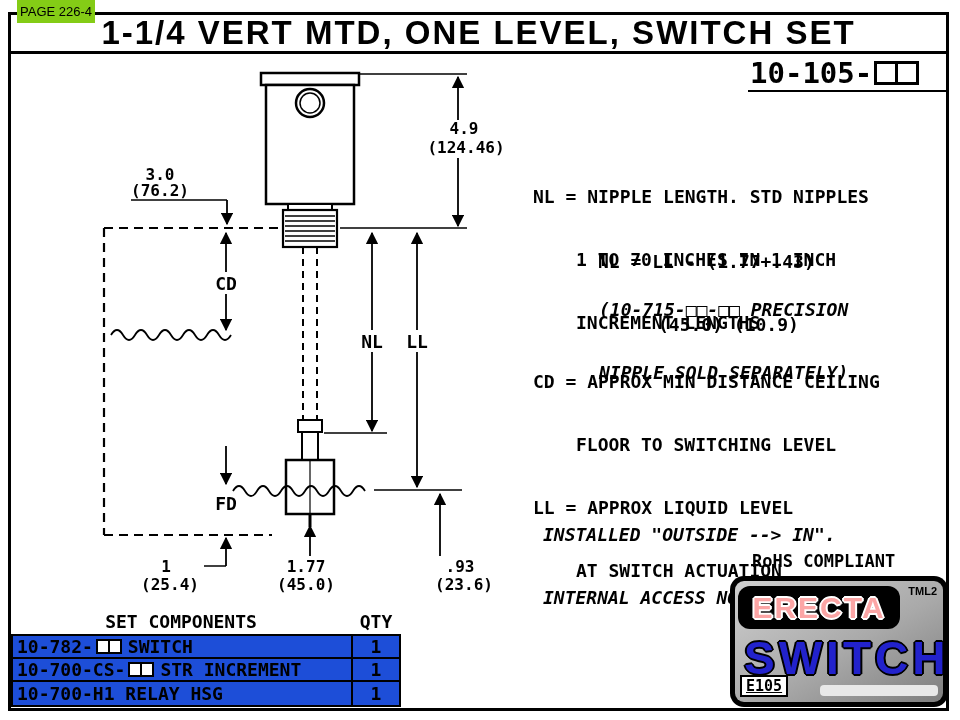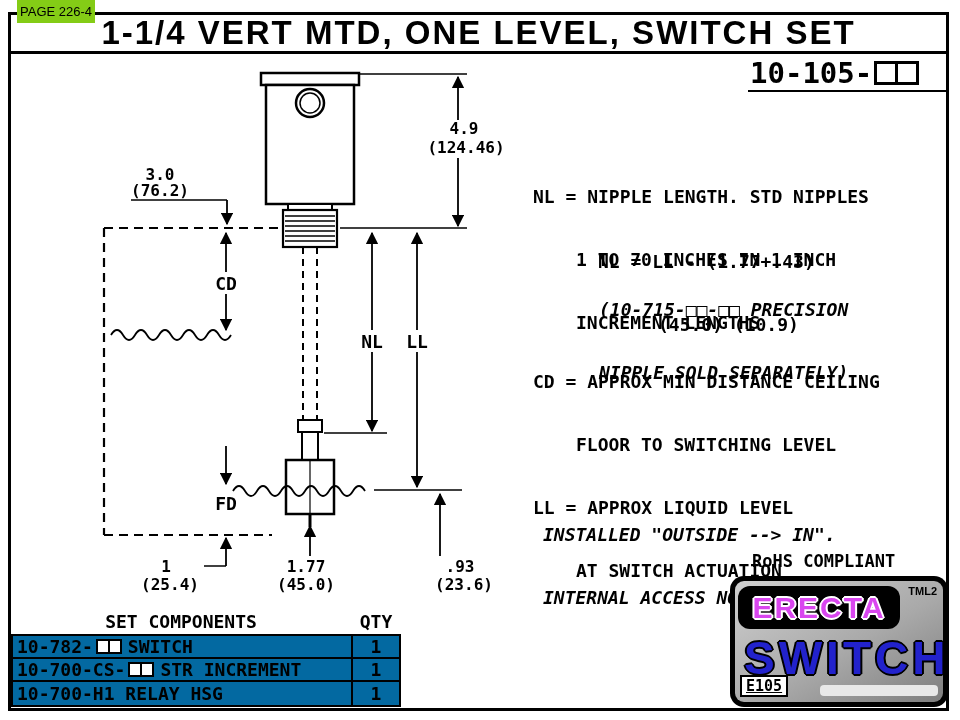--- a/index.html
+++ b/index.html
@@ -53,21 +53,21 @@
   #note-installed{left:543px;top:482px;}
   #note-rohs{left:752px;top:551px;font-size:17px;}
   .components-header{
     position:absolute;left:11px;top:611px;width:390px;z-index:2;display:flex;
     font:bold 18px "DejaVu Sans Mono",monospace;
   }
   .components-header .hdr-name{flex:1;text-align:center;}
   .components-header .hdr-qty{width:50px;text-align:center;}
   .components-table{
     position:absolute;left:11px;top:634px;width:390px;z-index:2;
-    border:2px solid #000;box-sizing:border-box;background:#0369a1;
+    border:2px solid #000;box-sizing:border-box;background:#1d4ed8;
   }
   .t-row{display:flex;border-bottom:2px solid #000;height:23px;align-items:center;
     font:bold 18px "DejaVu Sans Mono",monospace;box-sizing:border-box;}
   .t-row:last-child{border-bottom:none;}
   .t-name{flex:1;padding-left:4px;display:flex;align-items:center;white-space:pre;}
   .t-qty{width:46px;border-left:2px solid #000;height:100%;display:flex;
     align-items:center;justify-content:center;}
   .fillbox{
     width:14px;height:15px;border:2px solid #000;background:#fff;
     display:inline-block;box-sizing:border-box;margin-left:3px;
@@ -80,21 +80,21 @@
   }
   .logo-inner{
     position:relative;width:100%;height:100%;border-radius:9px;overflow:hidden;
     background:linear-gradient(150deg,#cfcfcf 0%,#a9a9a9 55%,#7e7e7e 100%);
   }
   .logo-erecta-bar{
     position:absolute;left:3px;top:5px;width:162px;height:43px;background:#000;
     border-radius:12px;display:flex;align-items:center;justify-content:center;
   }
   .logo-erecta-bar span{
-    font:bold 30px "Liberation Sans",sans-serif;letter-spacing:2px;color:#d946ef;
+    font:bold 30px "Liberation Sans",sans-serif;letter-spacing:2px;color:#fca5a5;
     text-shadow:-2px 0 #fff,2px 0 #fff,0 -2px #fff,0 2px #fff,
                 -1px -1px #fff,1px 1px #fff,-1px 1px #fff,1px -1px #fff;
   }
   .logo-marks{
     position:absolute;right:6px;top:4px;display:flex;flex-direction:row;
     align-items:center;font:bold 11px "Liberation Sans",sans-serif;color:#000;line-height:12px;
   }
   .logo-switch{
     position:absolute;left:9px;top:50px;
     font:bold 46px "Liberation Sans",sans-serif;letter-spacing:4px;color:#2222cc;

